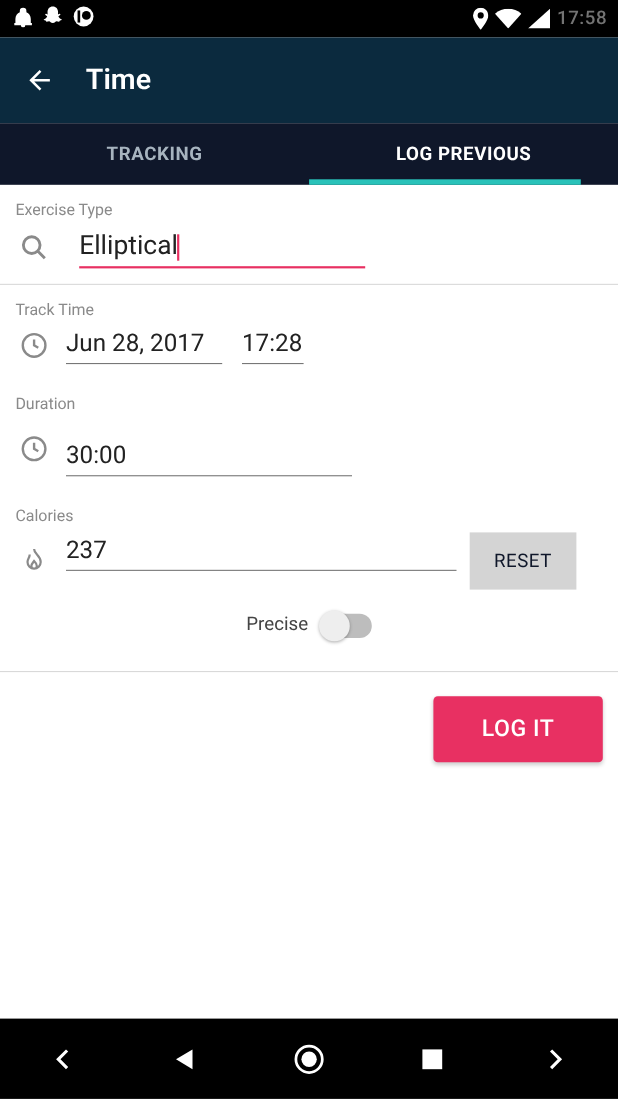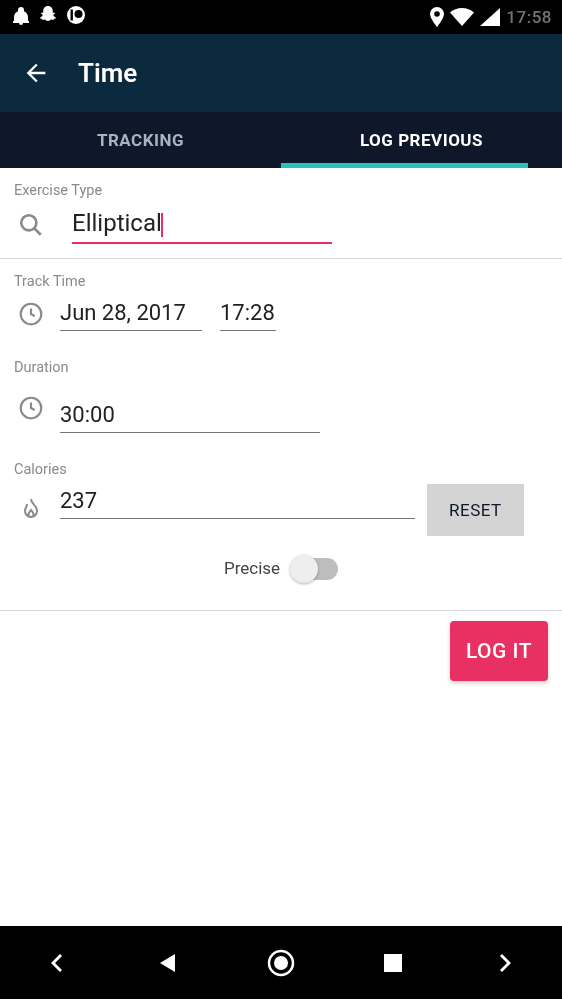--- a/index.html
+++ b/index.html
@@ -87,22 +87,23 @@
     .toggle-knob {
       position:absolute; left:-2px; top:-3px; width:28px; height:28px;
       border-radius:50%; background:#eeeeee; box-shadow: 0 1px 3px rgba(0,0,0,0.3);
     }
 
     .divider2 { height: 1px; background: #d9d9d9; width: 100%; margin-top: 4px; }
 
     .log-row { display:flex; justify-content:flex-end; padding: 10px 14px 0 14px; }
     .log-btn {
       background: #e83062; color: #fff; font-size: 21px; font-weight: 500;
-      padding: 18px 16px; border-radius: 4px; letter-spacing: 0.5px;
+      padding: 18px 44px; border-radius: 4px; letter-spacing: 0.5px;
       box-shadow: 0 2px 4px rgba(0,0,0,0.2);
+      margin-top: 12px;
     }
 
     
     .navbar {
       height: 73px; background: #000; display:flex; align-items:center; justify-content:space-around;
       position: absolute; bottom: 0; left: 0; right: 0;
     }
     .nav-key { color:#fff; display:flex; align-items:center; justify-content:center; width: 56px; height: 56px; }
   </style>
 </head>

